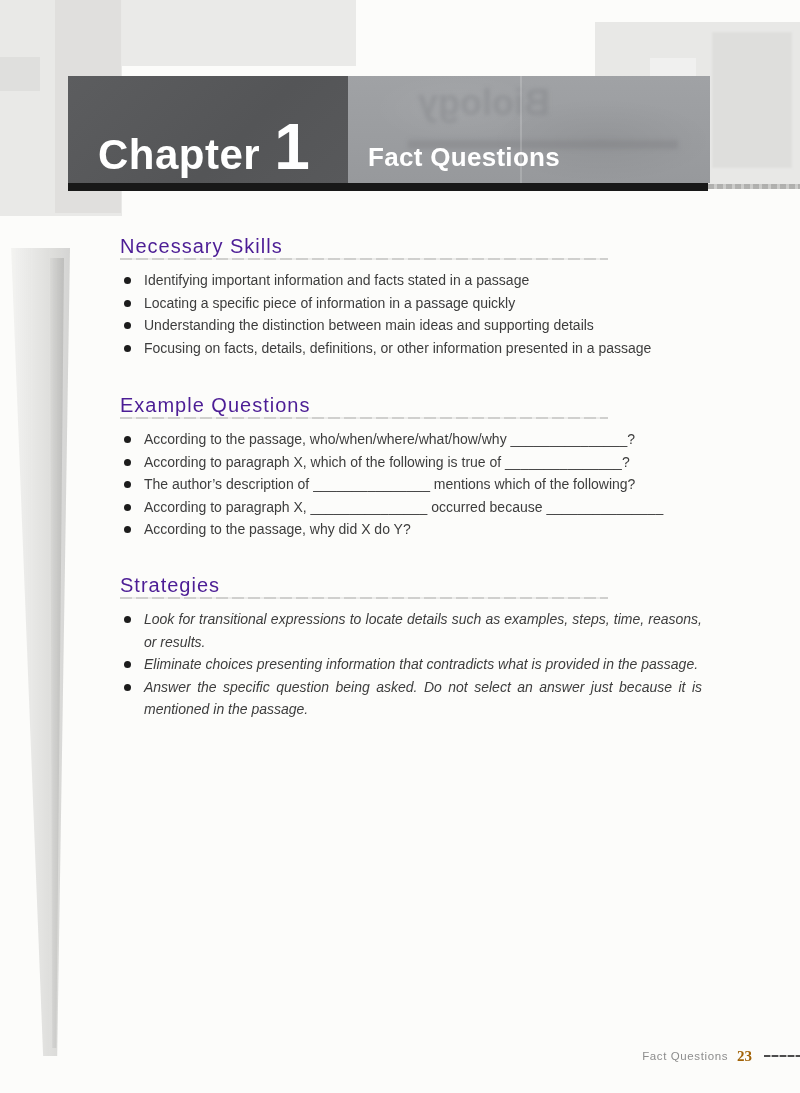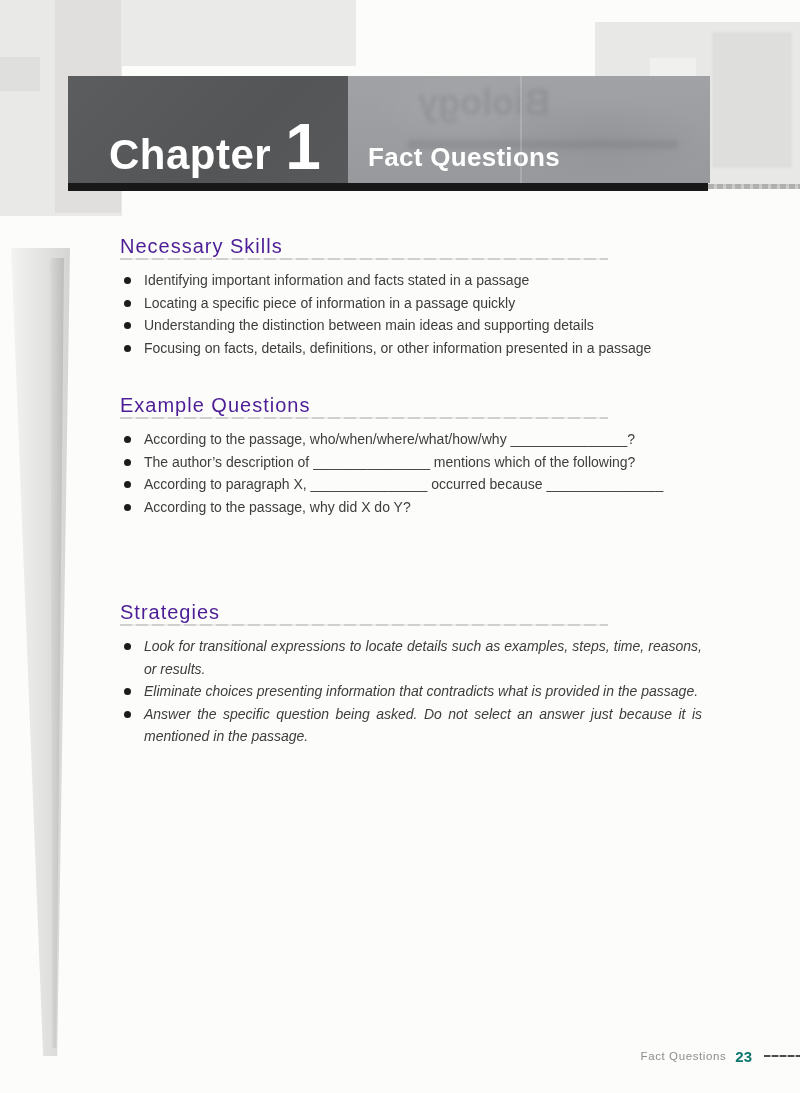--- a/index.html
+++ b/index.html
@@ -35,21 +35,21 @@
     clip-path: polygon(0 0, 100% 0, 45% 100%, 15% 100%);
     filter: blur(.6px);
   }
 
   
   .chapter-box {
     position: absolute; left: 68px; top: 76px; width: 280px; height: 107px;
     background: linear-gradient(135deg, #5c5d5f, #545557 60%, #58595b);
   }
   .chapter-line {
-    position: absolute; left: 41px; bottom: 3px;
+    position: absolute; left: 30px; bottom: 3px;
     display: flex; align-items: baseline; gap: 14px;
     color: #ffffff; white-space: nowrap;
   }
   .chapter-label  { font-size: 42px; font-weight: bold; line-height: 50px; letter-spacing: .5px; }
   .chapter-number { font-size: 64px; font-weight: bold; line-height: 50px; }
 
   .title-box {
     position: absolute; left: 348px; top: 76px; width: 362px; height: 107px;
     background:
       radial-gradient(120px 50px at 30% 30%, rgba(255,255,255,.06), transparent 70%),
@@ -109,21 +109,21 @@
     background: #1c1c1c;
   }
   .bullets.justified li { text-align: justify; font-style: italic; }
 
   
   .footer {
     position: absolute; top: 1046px; right: 0; width: 300px; height: 20px;
     display: flex; align-items: center; justify-content: flex-end; gap: 9px;
   }
   .footer-label { font-size: 11.5px; color: #8d8d8d; letter-spacing: .6px; }
-  .footer-page  { font-size: 15px; font-weight: bold; color: #0f766e; }
+  .footer-page  { font-size: 15px; font-weight: bold; color: #a16207; font-family: Liberation Serif, serif; }
   .footer-dash  {
     width: 36px; height: 2px; margin-left: 3px;
     background: repeating-linear-gradient(90deg, #4c4c4c 0 6px, #b5b5b3 6px 8px);
   }
 </style>
 </head>
 <body>
 
 <div class="page">
 
@@ -163,27 +163,28 @@
       <li>Understanding the distinction between main ideas and supporting details</li>
       <li>Focusing on facts, details, definitions, or other information presented in a passage</li>
     </ul>
   </div>
 
   <div class="section" style="top:393px">
     <div class="sec-heading">Example Questions</div>
     <div class="sec-rule"></div>
     <ul class="bullets">
       <li>According to the passage, who/when/where/what/how/why _______________?</li>
+      <li>According to paragraph X, which of the following is true of _______________?</li>
       <li>The author’s description of _______________ mentions which of the following?</li>
       <li>According to paragraph X, _______________ occurred because _______________</li>
       <li>According to the passage, why did X do Y?</li>
     </ul>
   </div>
 
-  <div class="section" style="top:600px">
+  <div class="section" style="top:573px">
     <div class="sec-heading">Strategies</div>
     <div class="sec-rule"></div>
     <ul class="bullets justified">
       <li>Look for transitional expressions to locate details such as examples, steps, time, reasons, or results.</li>
       <li>Eliminate choices presenting information that contradicts what is provided in the passage.</li>
       <li>Answer the specific question being asked. Do not select an answer just because it is mentioned in the passage.</li>
     </ul>
   </div>
 
   <div class="footer">

